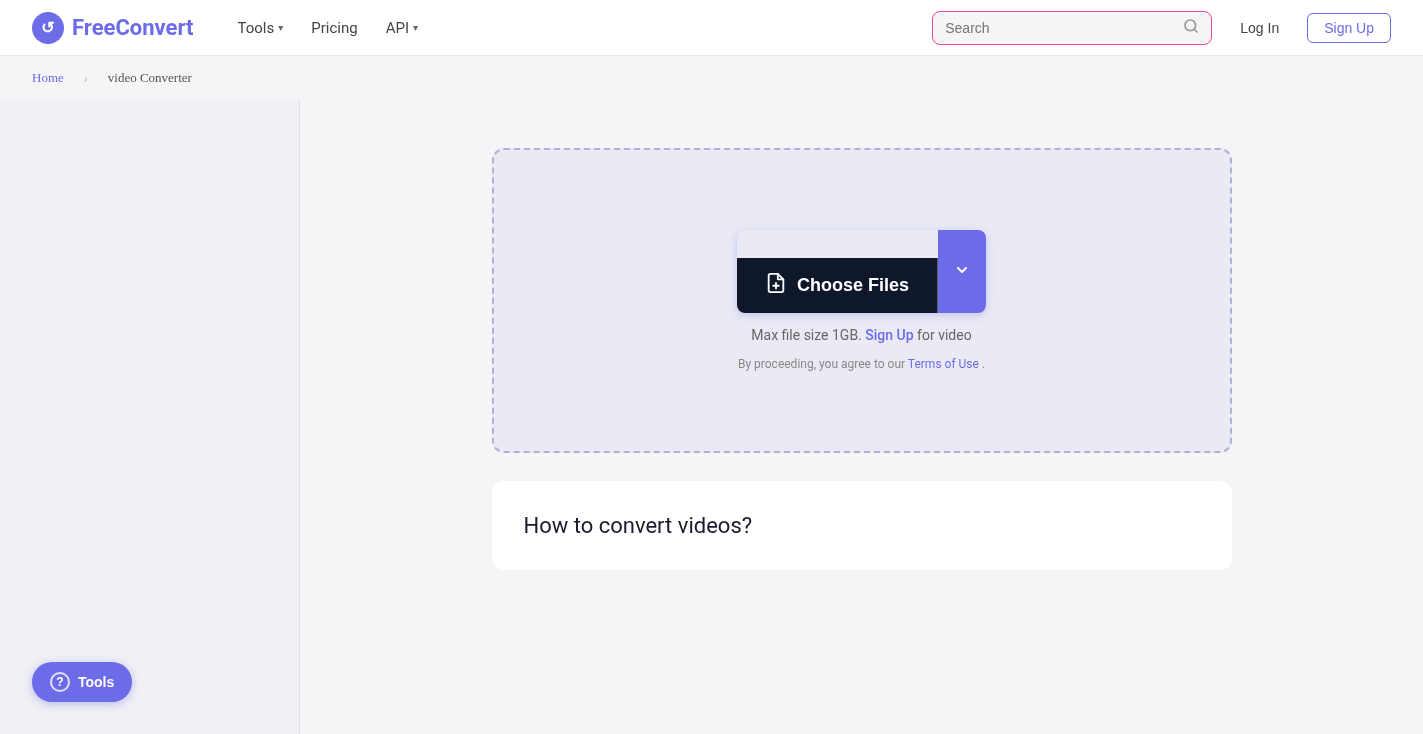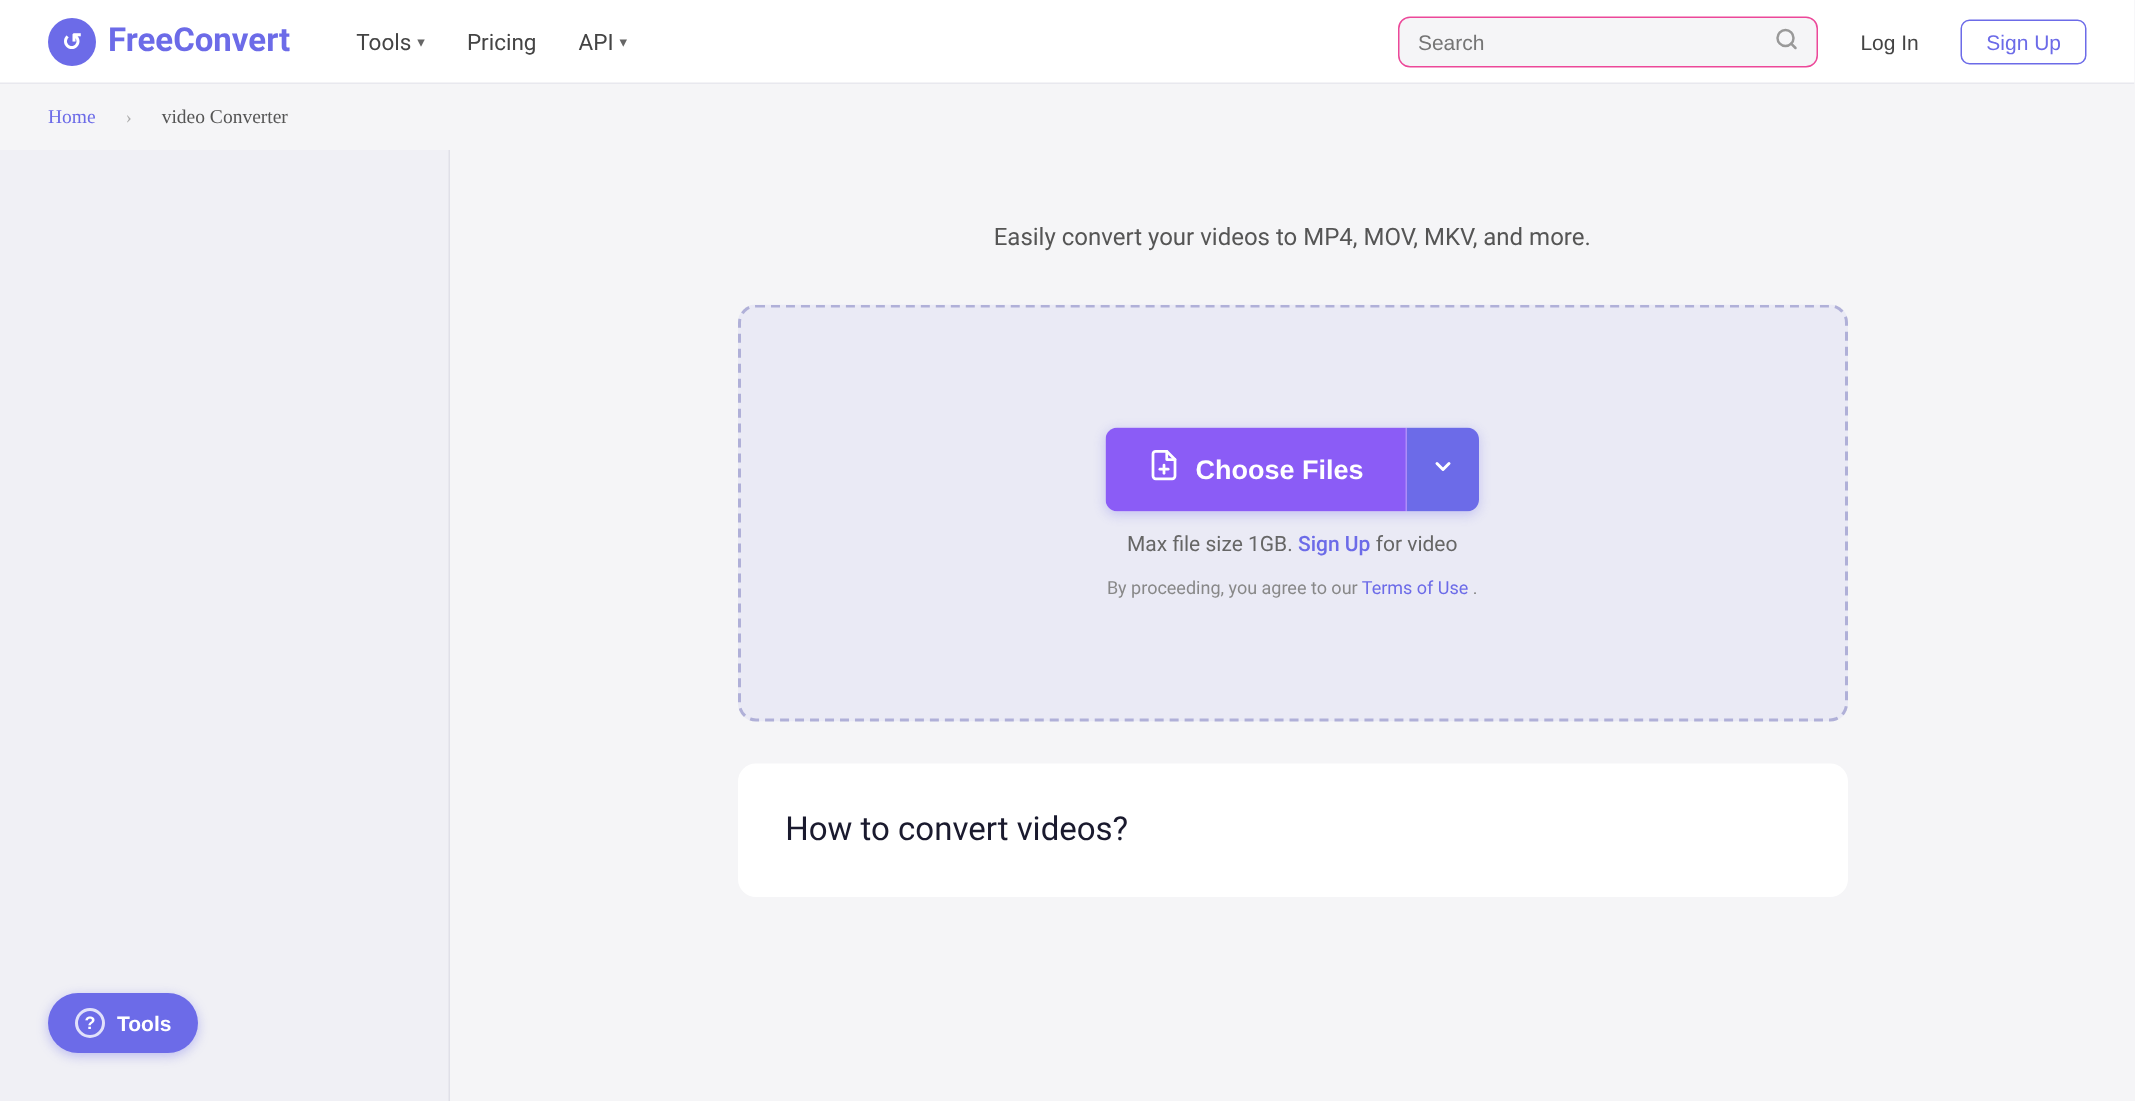--- a/index.html
+++ b/index.html
@@ -171,28 +171,29 @@
     .choose-files-btn-wrap {
       display: flex;
       border-radius: 8px;
       overflow: hidden;
       box-shadow: 0 2px 8px rgba(108,107,232,0.3);
     }
     .choose-files-main {
       display: flex;
       align-items: center;
       gap: 10px;
-      background: #8b5cf6;
+      background: #0f172a;
       color: #fff;
       padding: 14px 28px;
       font-size: 18px;
       font-weight: 700;
       cursor: pointer;
       border: none;
       border-right: 1px solid rgba(255,255,255,0.3);
+      margin-top: 28px;
     }
     .file-icon {
       font-size: 20px;
     }
     .choose-files-dropdown {
       display: flex;
       align-items: center;
       background: #6c6be8;
       color: #fff;
       padding: 14px 16px;
@@ -300,21 +301,20 @@
   <a href="#">Home</a>
   <span class="sep">›</span>
   <span class="current">video Converter</span>
 </div>
 
 <div class="page-layout">
 
   <aside class="sidebar"></aside>
 
   <main class="main-content">
-    <p class="page-subtitle">Easily convert your videos to MP4, MOV, MKV, and more.</p>
 
     <div class="drop-zone">
       <div class="choose-files-btn-wrap">
         <button class="choose-files-main">
           <span class="file-icon">
             <svg width="22" height="22" viewBox="0 0 24 24" fill="none" stroke="white" stroke-width="2" stroke-linecap="round" stroke-linejoin="round">
               <path d="M14 2H6a2 2 0 0 0-2 2v16a2 2 0 0 0 2 2h12a2 2 0 0 0 2-2V8z"></path>
               <polyline points="14 2 14 8 20 8"></polyline>
               <line x1="12" y1="12" x2="12" y2="18"></line>
               <line x1="9" y1="15" x2="15" y2="15"></line>

